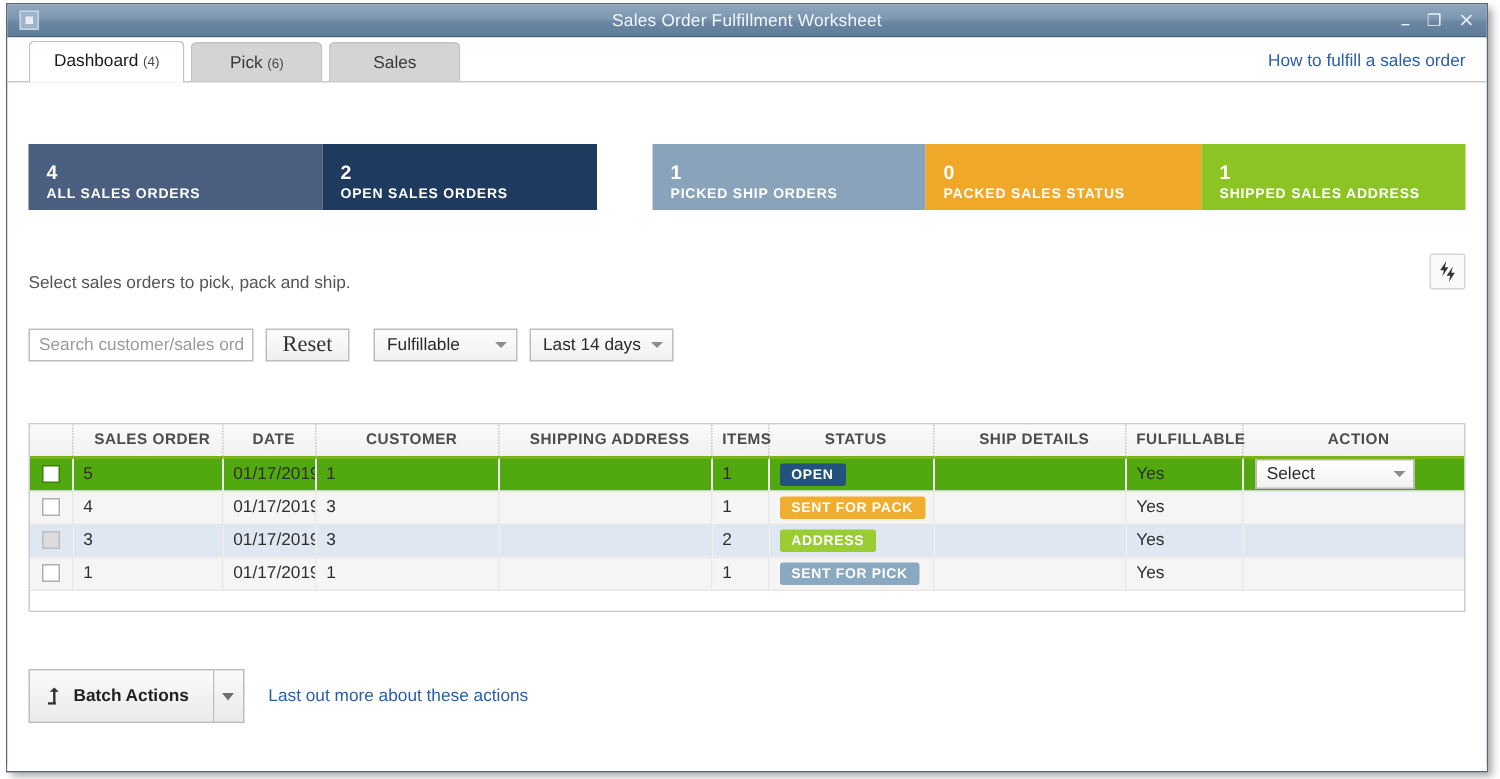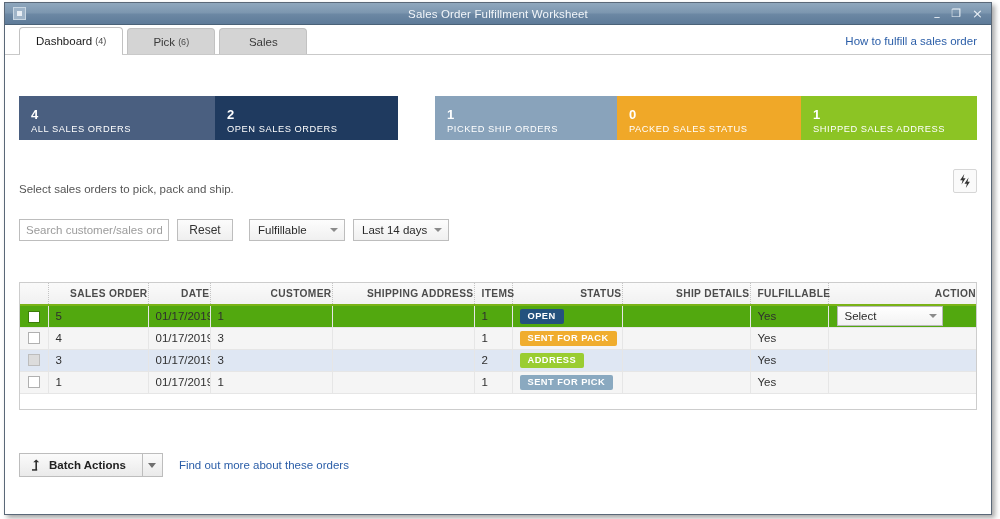--- a/index.html
+++ b/index.html
@@ -163,21 +163,21 @@
     overflow: hidden;
   }
   .kpi .kpi-value {
     font-size: 13px;
     font-weight: bold;
     line-height: 15px;
     letter-spacing: 0.2px;
   }
   .kpi .kpi-label {
     font-size: 9.3px;
-    font-weight: normal;
+    font-weight: bold;
     letter-spacing: 0.55px;
     line-height: 12px;
     margin-top: 1px;
     white-space: nowrap;
   }
   #kpi-all      { flex: 0 0 196px; background: #4a5f80; }
   #kpi-open     { flex: 0 0 183px; background: #1f3a5f; }
   #kpi-spacer   { flex: 0 0 37px; background: transparent; }
   #kpi-picked   { flex: 0 0 182px; background: #89a3bb; }
   #kpi-packed   { flex: 0 0 184px; background: #f0a828; }
@@ -209,24 +209,24 @@
     padding: 0 6px;
     font-family: "Liberation Sans", sans-serif;
   }
   #search-input::placeholder { color: #9b9b9b; }
   #reset-button {
     height: 22px;
     min-width: 56px;
     padding: 0 10px;
     border: 1px solid #bdbdbd;
     background: linear-gradient(to bottom, #fcfcfc, #efefef);
-    font-size: 12px;
+    font-size: 15px;
     color: #333;
     cursor: pointer;
-    font-family: Liberation Sans, sans-serif;
+    font-family: Liberation Serif, serif;
   }
   .sel-wrap {
     position: relative;
     height: 22px;
     border: 1px solid #bdbdbd;
     background: linear-gradient(to bottom, #fdfdfd, #f0f0f0);
     display: flex;
     align-items: center;
     padding: 0 20px 0 8px;
     font-size: 11.5px;
@@ -279,21 +279,21 @@
   }
   table.grid thead th {
     height: 22px;
     background: linear-gradient(to bottom, #fafafa, #f1f1f1);
     border-bottom: 2px solid #7ab317;
     border-right: 1px dotted #c4c4c4;
     color: #4c4c4c;
     font-size: 10.2px;
     font-weight: bold;
     letter-spacing: 0.35px;
-    text-align: right;
+    text-align: center;
     padding: 0 0 0 7px;
     white-space: nowrap;
     vertical-align: middle;
   }
   table.grid thead th:last-child { border-right: none; }
   table.grid thead th.cb-col { padding: 0; border-right: 1px dotted #c4c4c4; }
 
   table.grid tbody td {
     height: 22px;
     border-right: 1px solid #e6e6e6;
@@ -377,21 +377,21 @@
   #footer {
     flex: 0 0 44px;
     margin: 0 14px;
     display: flex;
     align-items: center;
     padding-top: 10px;
   }
   #batch-actions-group {
     display: flex;
     align-items: stretch;
-    height: 24px;
+    height: 36px;
     cursor: pointer;
   }
   #batch-actions-main {
     border: 1px solid #bdbdbd;
     background: linear-gradient(to bottom, #fbfbfb, #eaeaea);
     display: flex;
     align-items: center;
     gap: 7px;
     padding: 0 16px 0 11px;
     font-size: 11.5px;
@@ -620,18 +620,18 @@
           <svg width="11" height="12" viewBox="0 0 11 12" aria-hidden="true">
             <path d="M4.4 11 L4.4 3.2 L2.2 3.2 L5.2 0.4 L8.2 3.2 L6.0 3.2 L6.0 11 Z" fill="#2f2f2f"></path>
             <rect x="1.0" y="10.2" width="5.2" height="1.5" fill="#2f2f2f"></rect>
           </svg>
           <span>Batch Actions</span>
         </div>
         <div id="batch-actions-caret">
           <i></i>
         </div>
       </div>
-      <a id="find-out-link">Find out more about these orders</a>
+      <a id="find-out-link">Last out more about these actions</a>
     </div>
 
     <div id="window-bottom-edge"></div>
   </div>
 </div>
 
 </body></html>

